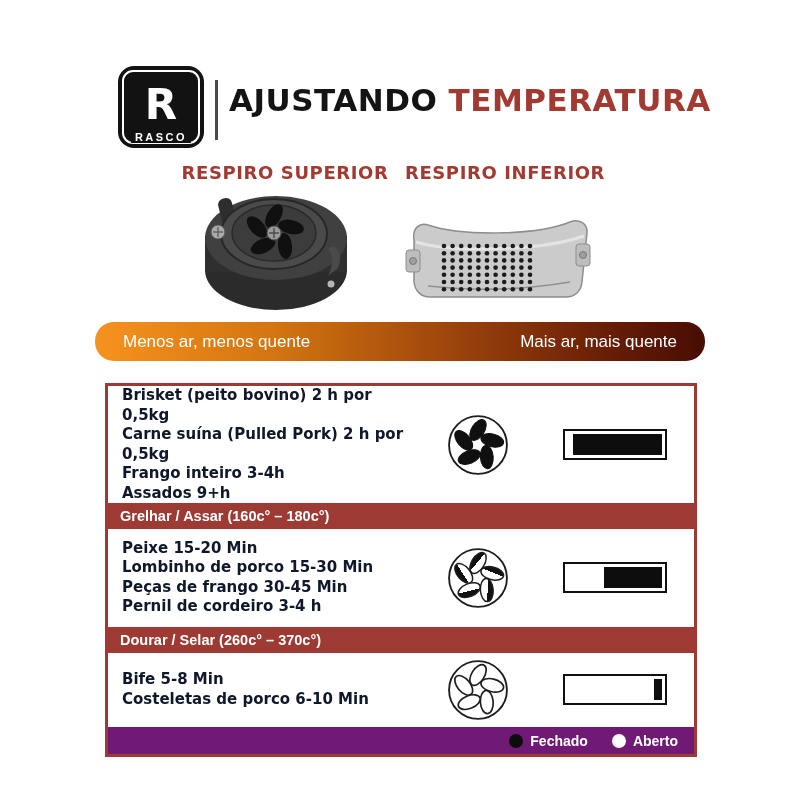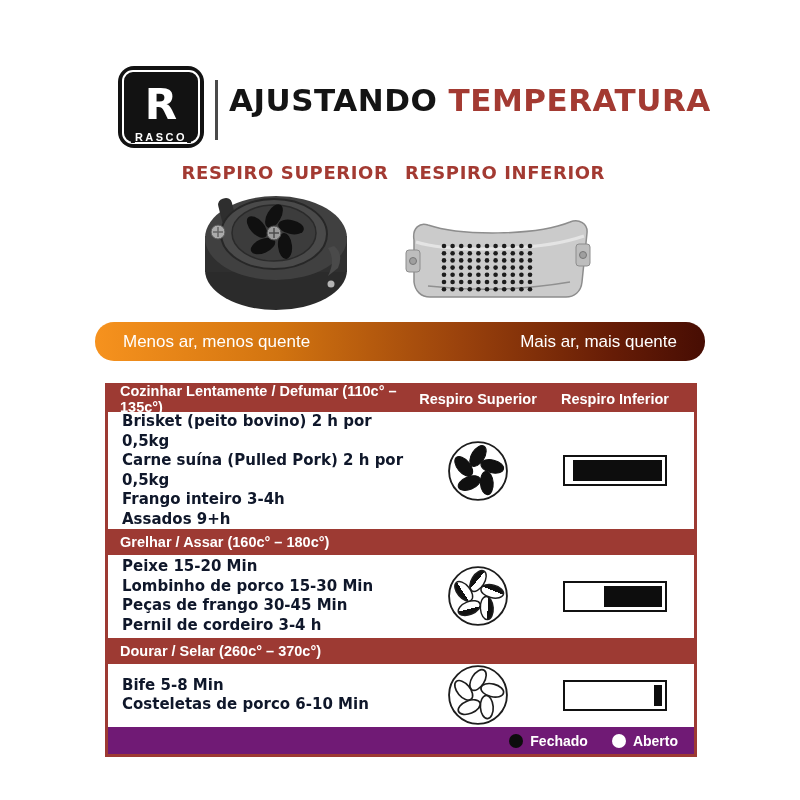--- a/index.html
+++ b/index.html
@@ -20,21 +20,21 @@
     position:absolute; inset:4px; border:2.5px solid #fff; border-radius:11px;
     pointer-events:none;
   }
   .logo-letter {
     color:#fff; font-weight:900; font-size:42px; line-height:1;
     margin-top:-4px; font-family:"DejaVu Sans", sans-serif;
   }
   .logo-brand {
     position:absolute; bottom:5px; left:50%; transform:translateX(-50%);
     background:#121212; color:#fff; font-weight:700; font-size:11px;
-    letter-spacing:2.5px; padding:0 4px; z-index:2;text-decoration:underline;
+    letter-spacing:2.5px; padding:0 4px; z-index:2;
   }
   .title-divider {
     position:absolute; left:215px; top:80px; width:2.5px; height:60px; background:#4a4a4a;
   }
   .main-title {
     position:absolute; left:229px; top:84px; width:470px;
     font-size:31px; font-weight:900; letter-spacing:0.5px; line-height:1.05;
     font-family:"DejaVu Sans", sans-serif; white-space:nowrap;
   }
   .title-black { color:#141414; }
@@ -241,25 +241,20 @@
   </svg>
 </div>
 
 <div class="gradient-bar">
   <span>Menos ar, menos quente</span>
   <span>Mais ar, mais quente</span>
 </div>
 
 <div class="temp-table">
 
-  <div class="sec-header">
-    <span class="sec-title">Cozinhar Lentamente / Defumar (110c° – 135c°)</span>
-    <span class="col-top">Respiro Superior</span>
-    <span class="col-bottom">Respiro Inferior</span>
-  </div>
   <div class="sec-body b1">
     <div class="item-list">
         <div>Brisket (peito bovino) 2 h por 0,5kg</div>
         <div>Carne suína (Pulled Pork) 2 h por 0,5kg</div>
         <div>Frango inteiro 3-4h</div>
         <div>Assados 9+h</div>
       </div>
     <div class="topcol">
       <svg width="62" height="62" viewBox="0 0 60 60">
         <circle cx="30" cy="30" r="28" fill="#fff" stroke="#1d1d1d" stroke-width="1.8"></circle>

